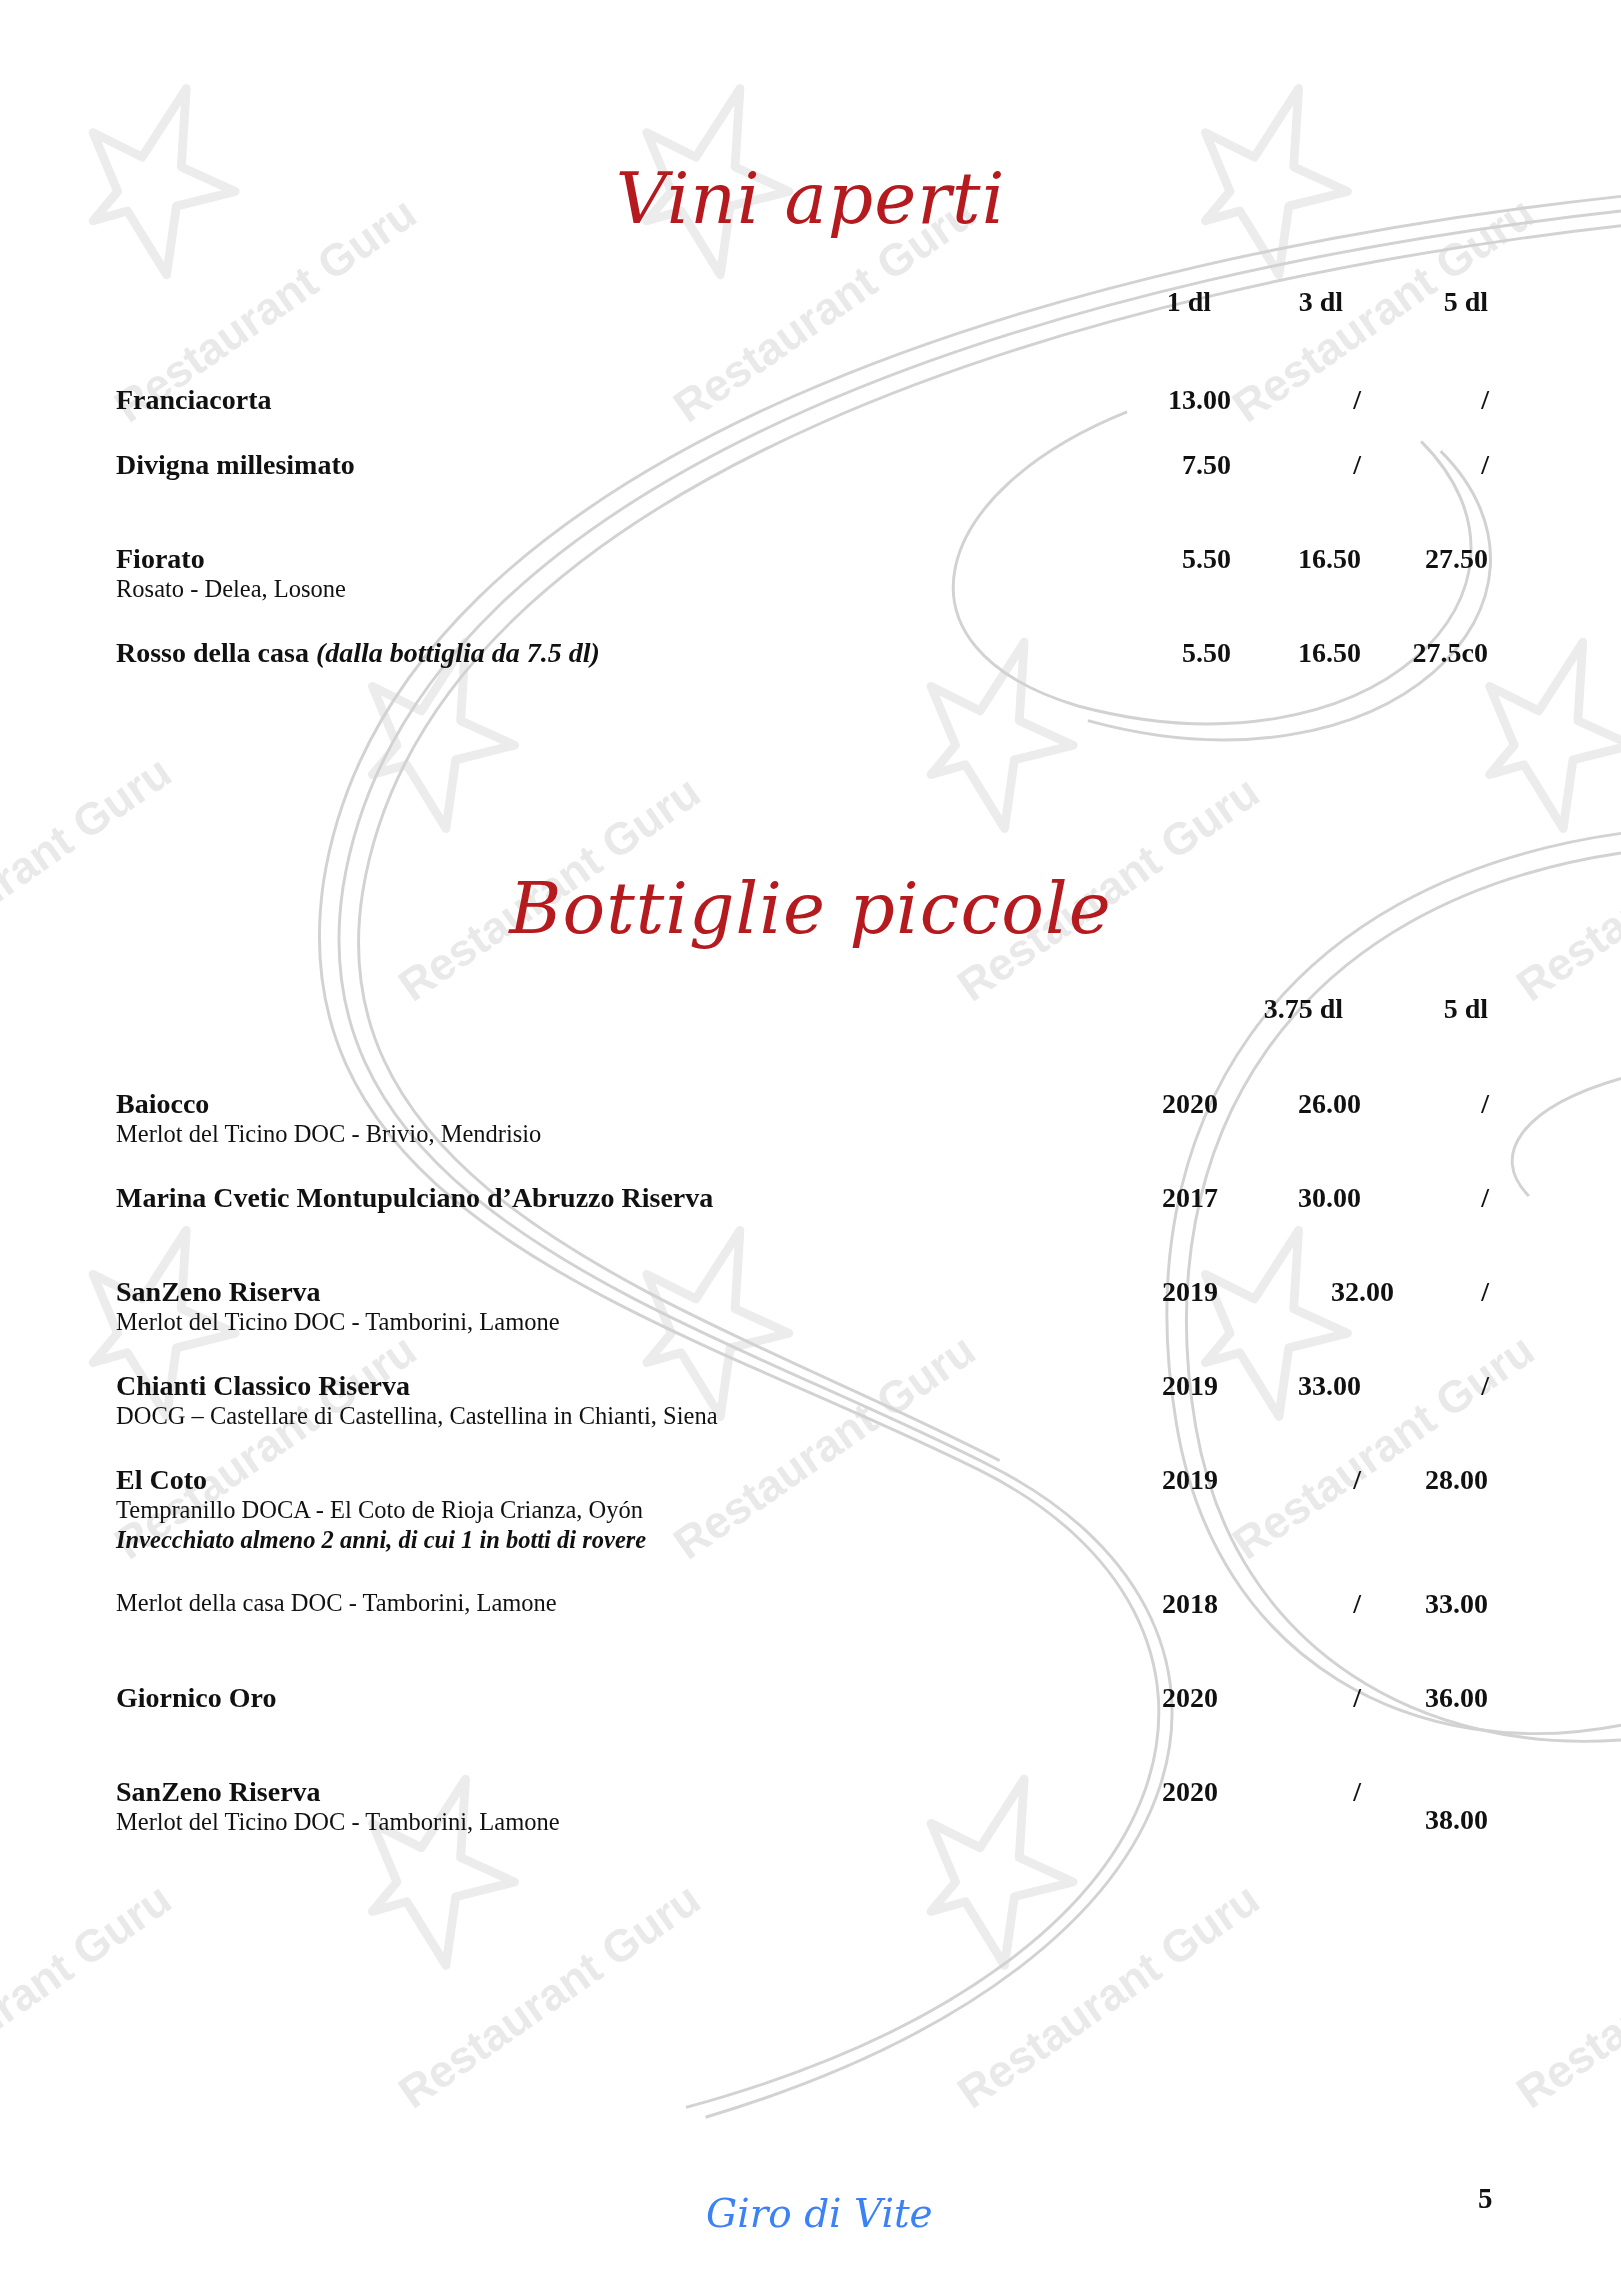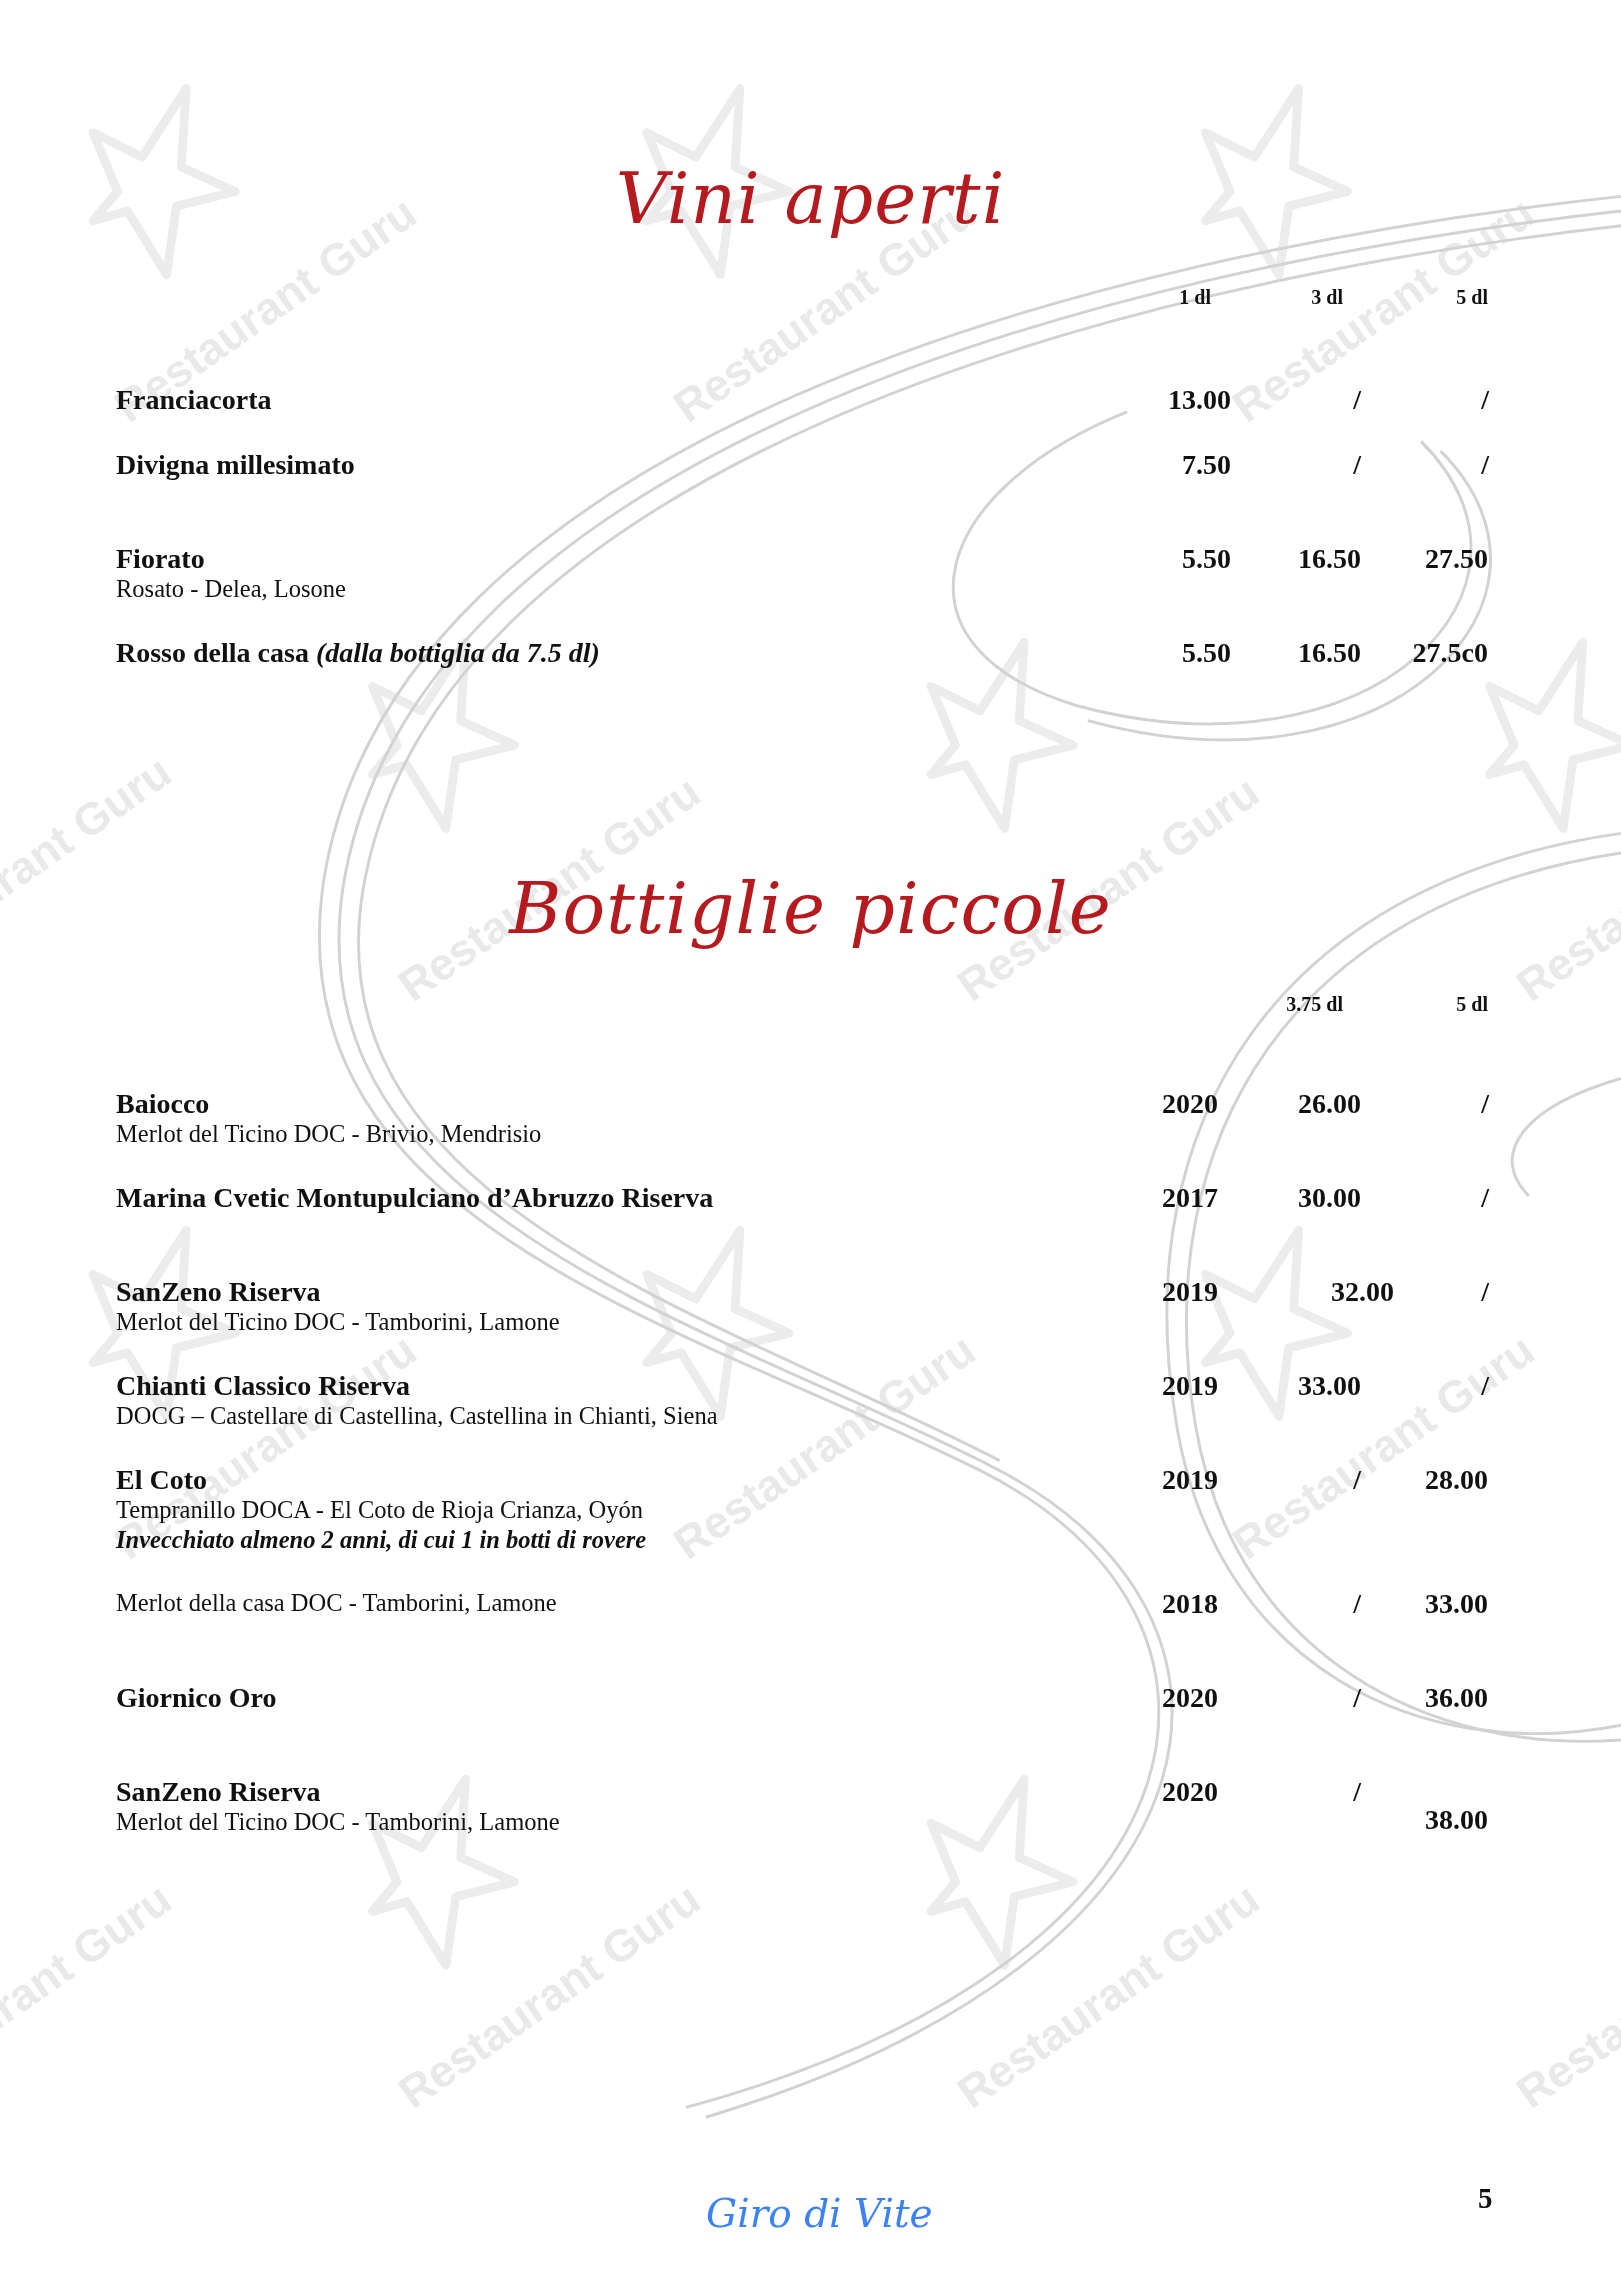--- a/index.html
+++ b/index.html
@@ -14,21 +14,21 @@
     }
     .swirl { position: absolute; inset: 0; z-index: 0; }
     .content { position: absolute; inset: 0; z-index: 1; }
     .script-title {
       position: absolute; left: 0; width: 1621px; text-align: center;
       font-family: "DejaVu Serif", "Liberation Serif", serif; font-style: italic;
       color: #b51a1f; font-weight: normal; letter-spacing: 1px;
     }
     .col-head {
       position: absolute; font-family: "Liberation Serif", serif; font-weight: bold;
-      font-size: 20px; text-align: right;
+      font-size: 28px; text-align: right;
     }
     .item { position: absolute; left: 116px; width: 1392px; }
     .item-name { font-family: "Liberation Serif", serif; font-weight: bold; font-size: 28px; line-height: 31px; }
     .item-name .note { font-style: italic; }
     .item-desc { font-family: "Liberation Serif", serif; font-size: 24.5px; line-height: 30px; }
     .item-desc.italic { font-style: italic; font-weight: bold; }
     .price {
       position: absolute; top: 0; font-family: "Liberation Serif", serif; font-weight: bold;
       font-size: 28px; line-height: 31px; text-align: right;
     }

